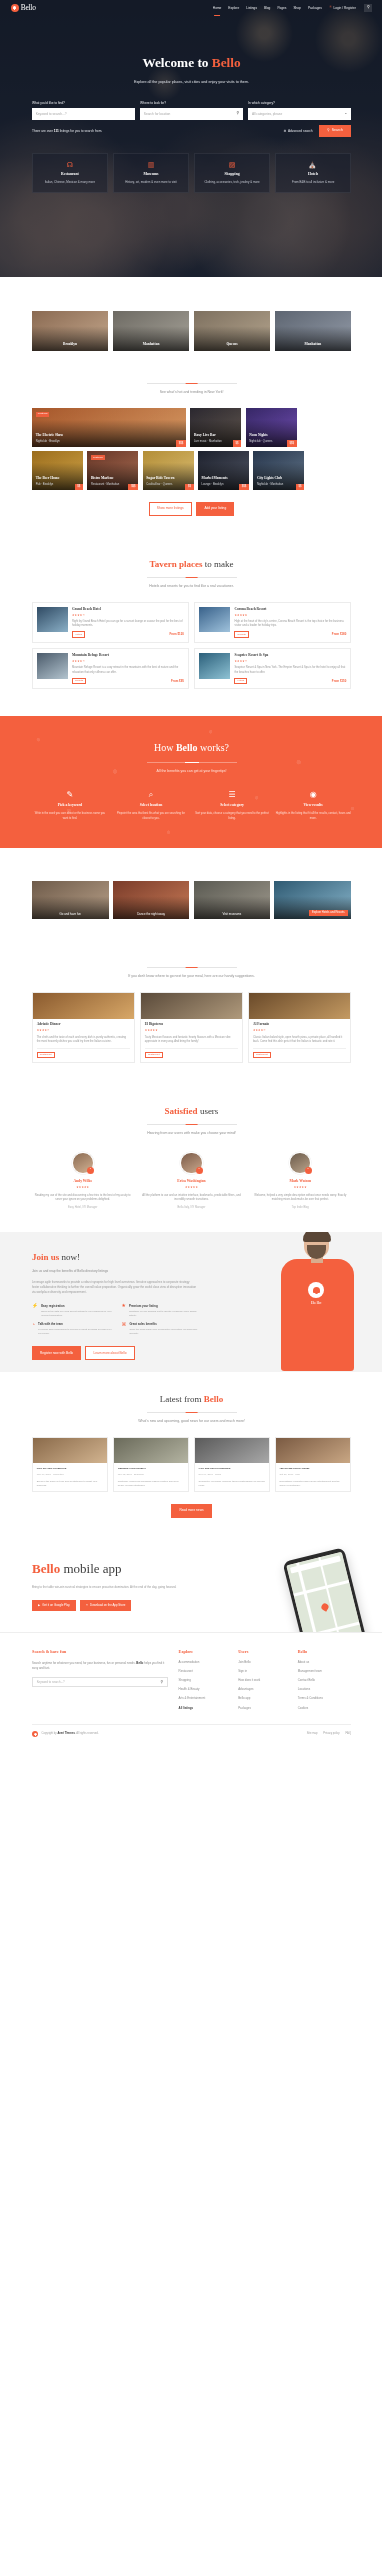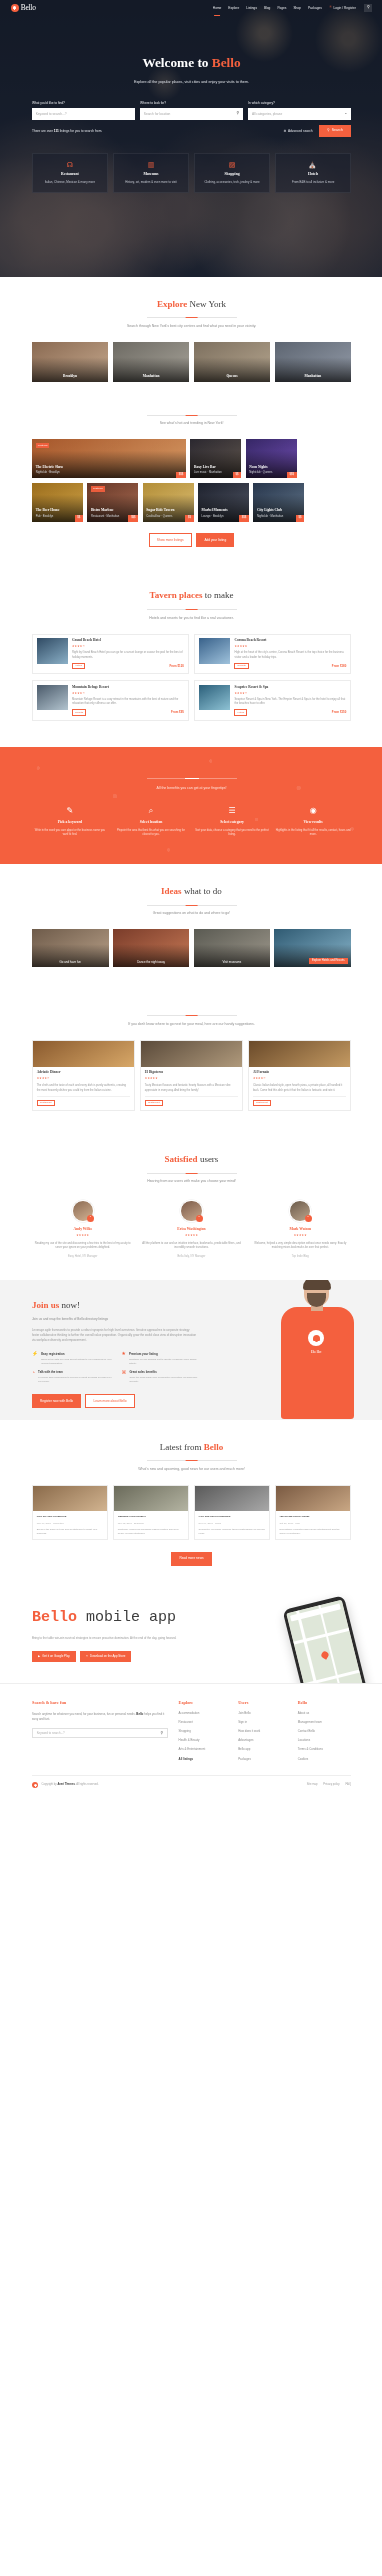--- a/index.html
+++ b/index.html
@@ -255,21 +255,21 @@
   .blog-c { flex:1; background:#fff; border:0.5px solid #ececec; }
   .blog-img { height:24.5px; }
   .blog-b { padding:3.7px; }
   .blog-t { font-size:2.9px; color:#3d3d3d; font-weight:700; line-height:1.5; }
   .blog-m { font-size:2.4px; color:#b2b2b2; margin-top:2.7px; }
   .blog-d { font-size:2.4px; color:#a2a2a2; margin-top:2.7px; line-height:1.6; }
   .blog-btn-wrap { text-align:center; margin-top:11.7px; }
 
   
   .app { background:#fff; padding:20px 0 0; position:relative; overflow:hidden; }
-  .app-t { font-size:15px; color:#3d3d3d;font-family:Liberation Mono, monospace; }
+  .app-t { font-size:13px; color:#3d3d3d; }
   .app-t b { color:#f4603e; }
   .app-d { font-size:2.9px; color:#9a9a9a; margin-top:7px; width:154px; line-height:1.75; }
   .app-btns { display:flex; gap:4.3px; margin-top:9.6px; padding-bottom:21px; }
   .app-btn { background:#f4603e; color:#fff; font-size:2.9px; padding:3.2px 5.9px; display:flex; align-items:center; gap:2.1px; }
   .phone {
     position:absolute; right:24.5px; top:14px; width:63px; height:120px;
     background:#2b2b2b; border-radius:7.4px; padding:3.7px 2.7px; transform:rotate(-14deg);
     box-shadow:0 4.3px 10.6px rgba(0,0,0,.2);
   }
   .phone-scr { width:100%; height:100%; background:#e8e4dd; border-radius:2.1px; position:relative; overflow:hidden; }
@@ -406,27 +406,20 @@
           <div class="hfeat-t serif">Hotels</div>
           <div class="hfeat-d">From B&amp;B to all inclusive &amp; more</div>
         </div>
       </div>
     </div>
   </div>
 </div>
 
 <div class="sec">
   <div class="wrap">
-    <div class="sec-h">
-      <div class="sec-t serif">
-        <b class="accent">Explore</b><span> New York</span>
-      </div>
-      <div class="sec-rule"></div>
-      <div class="sec-d">Search through New York's best city centres and find what you need in your vicinity.</div>
-    </div>
     <div class="ex-grid" id="exGrid">
         <div class="ex-c">
           <div class="img" style="background: linear-gradient(150deg, rgb(138, 106, 82) 0%, rgb(198, 169, 142) 100%);"></div>
           <div class="sh"></div>
           <div class="cap serif">Brooklyn</div>
         </div>
         <div class="ex-c">
           <div class="img" style="background: linear-gradient(150deg, rgb(109, 106, 99) 0%, rgb(168, 164, 154) 100%);"></div>
           <div class="sh"></div>
           <div class="cap serif">Manhattan</div>
@@ -596,20 +589,23 @@
             </div>
           </div>
         </div>
       </div>
   </div>
 </div>
 
 <div class="how">
   <div class="how-bg"></div>
   <div class="how-in wrap">
+    <div class="how-t serif">
+      <span>How </span><b>Bello</b><span> works?</span>
+    </div>
     <div class="how-rule"></div>
     <div class="how-d">All the benefits you can get at your fingertips!</div>
     <div class="how-grid" id="howGrid">
         <div class="how-c">
           <div class="how-ico">✎</div>
           <div class="how-ct serif">Pick a keyword</div>
           <div class="how-cd">Write in the word you care about or the business name you want to find.</div>
         </div>
         <div class="how-c">
           <div class="how-ico">⌕</div>
@@ -625,27 +621,20 @@
           <div class="how-ico">◉</div>
           <div class="how-ct serif">View results</div>
           <div class="how-cd">Highlights in the listing that fit all the results, contact, hours and more.</div>
         </div>
       </div>
   </div>
 </div>
 
 <div class="sec">
   <div class="wrap">
-    <div class="sec-h">
-      <div class="sec-t serif">
-        <b class="accent">Ideas</b><span> what to do</span>
-      </div>
-      <div class="sec-rule"></div>
-      <div class="sec-d">Great suggestions on what to do and where to go!</div>
-    </div>
     <div class="idea-grid" id="ideaGrid">
         <div class="idea-c">
           <div class="img" style="background: linear-gradient(150deg, rgb(110, 91, 74) 0%, rgb(185, 161, 137) 100%);"></div>
           <div class="sh"></div>
           <div class="idea-cap">Go and have fun</div>
         </div>
         <div class="idea-c">
           <div class="img" style="background: linear-gradient(150deg, rgb(122, 60, 42) 0%, rgb(200, 122, 86) 100%);"></div>
           <div class="sh"></div>
           <div class="idea-cap">Dance the night away</div>

